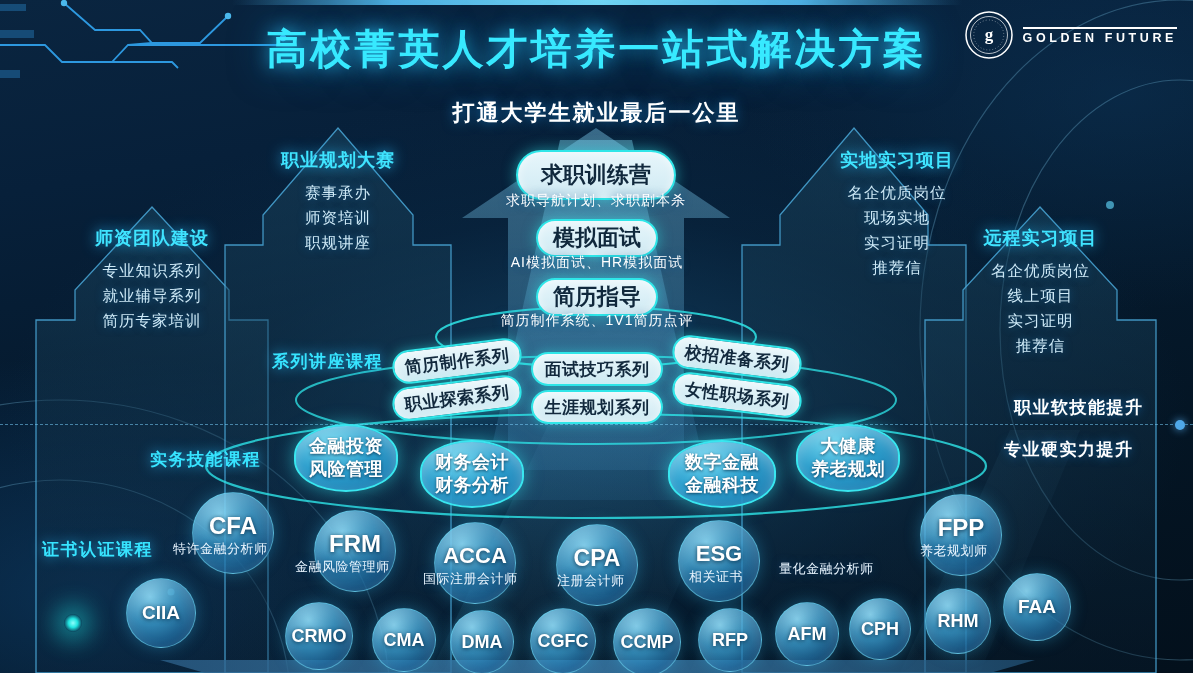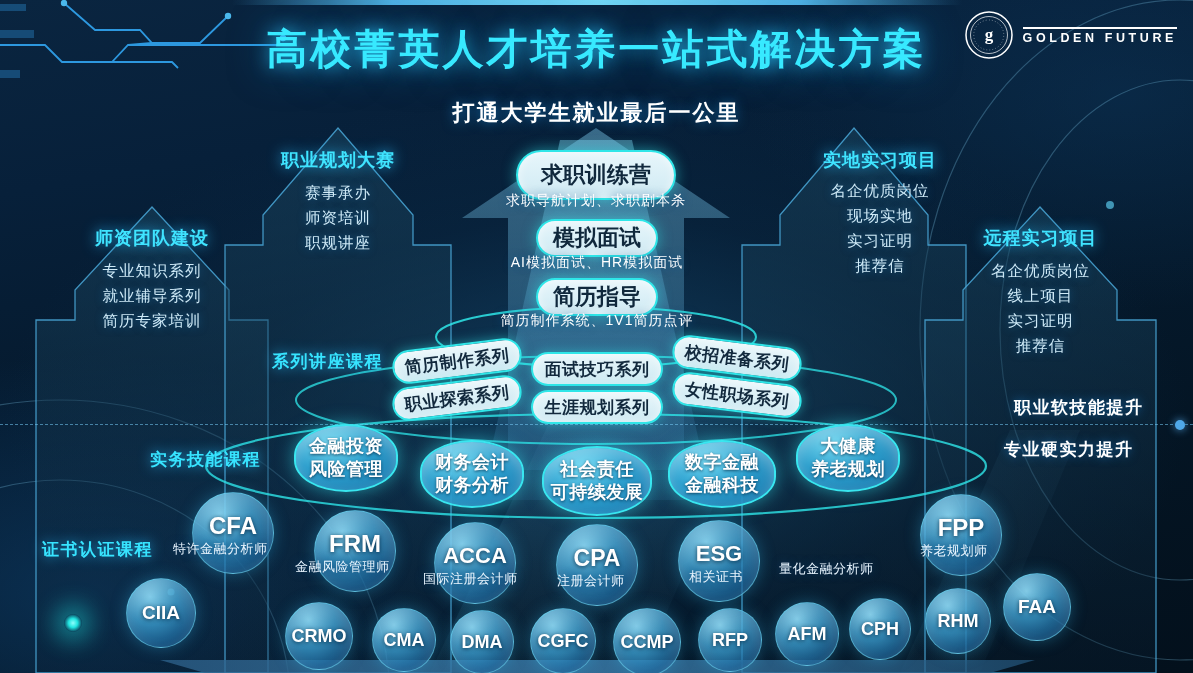--- a/index.html
+++ b/index.html
@@ -239,21 +239,21 @@
 
   <div class="arrow-blk" style="left:225px;top:122px;width:226px;height:170px;">
     <div class="ttl" style="top:26px;">职业规划大赛</div>
     <div class="lines" style="top:58px;">
       <div>赛事承办</div>
       <div>师资培训</div>
       <div>职规讲座</div>
     </div>
   </div>
 
-  <div class="arrow-blk" style="left:768px;top:122px;width:224px;height:195px;font-family:Liberation Mono, monospace;">
+  <div class="arrow-blk" style="left:785px;top:122px;width:224px;height:195px;">
     <div class="ttl" style="top:26px;">实地实习项目</div>
     <div class="lines" style="top:58px;">
       <div>名企优质岗位</div>
       <div>现场实地</div>
       <div>实习证明</div>
       <div>推荐信</div>
     </div>
   </div>
 
   <div class="arrow-blk" style="left:925px;top:200px;width:231px;height:195px;">
@@ -295,24 +295,20 @@
   <div class="sidelab cyan" style="left:150px;top:448px;">实务技能课程</div>
 
   <div class="sk" style="left:294px;top:424px;width:104px;height:68px;">
     <span>金融投资</span>
     <span>风险管理</span>
   </div>
   <div class="sk" style="left:420px;top:440px;width:104px;height:68px;">
     <span>财务会计</span>
     <span>财务分析</span>
   </div>
-  <div class="sk" style="left:542px;top:446px;width:110px;height:70px;">
-    <span>社会责任</span>
-    <span>可持续发展</span>
-  </div>
   <div class="sk" style="left:668px;top:440px;width:108px;height:68px;">
     <span>数字金融</span>
     <span>金融科技</span>
   </div>
   <div class="sk" style="left:796px;top:424px;width:104px;height:68px;">
     <span>大健康</span>
     <span>养老规划</span>
   </div>
 
   <div class="sidelab cyan" style="left:42px;top:538px;">证书认证课程</div>

